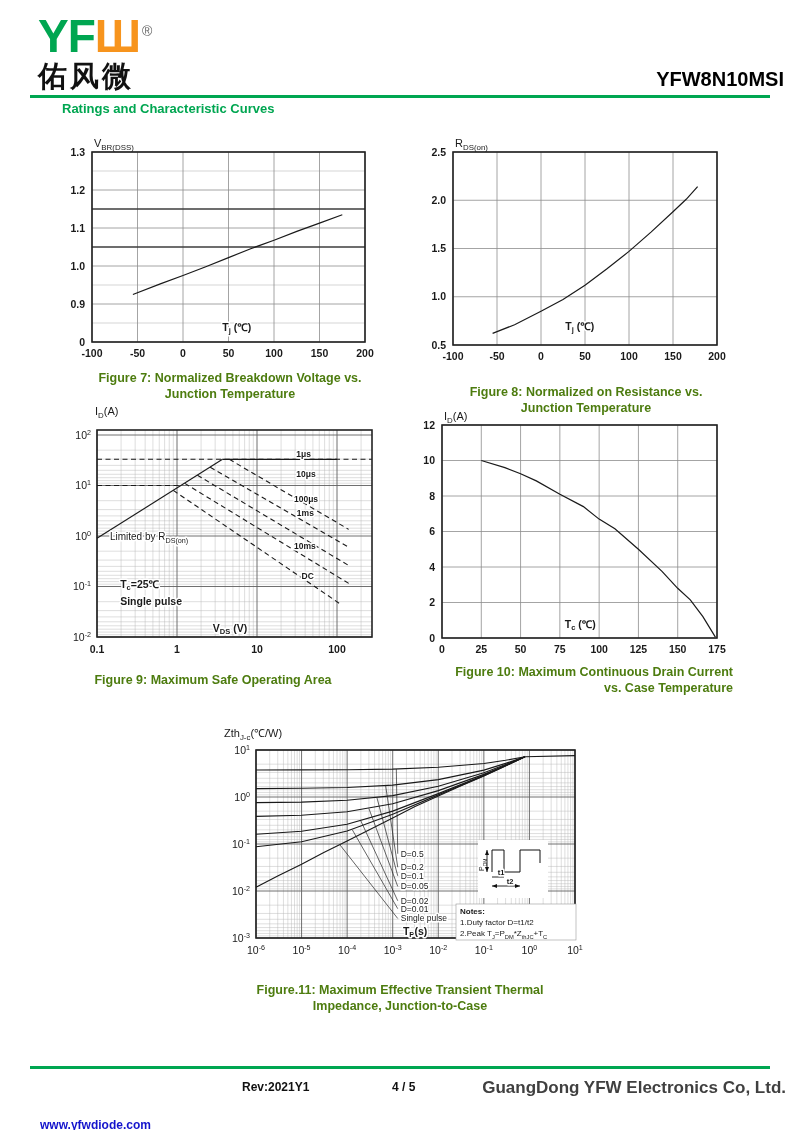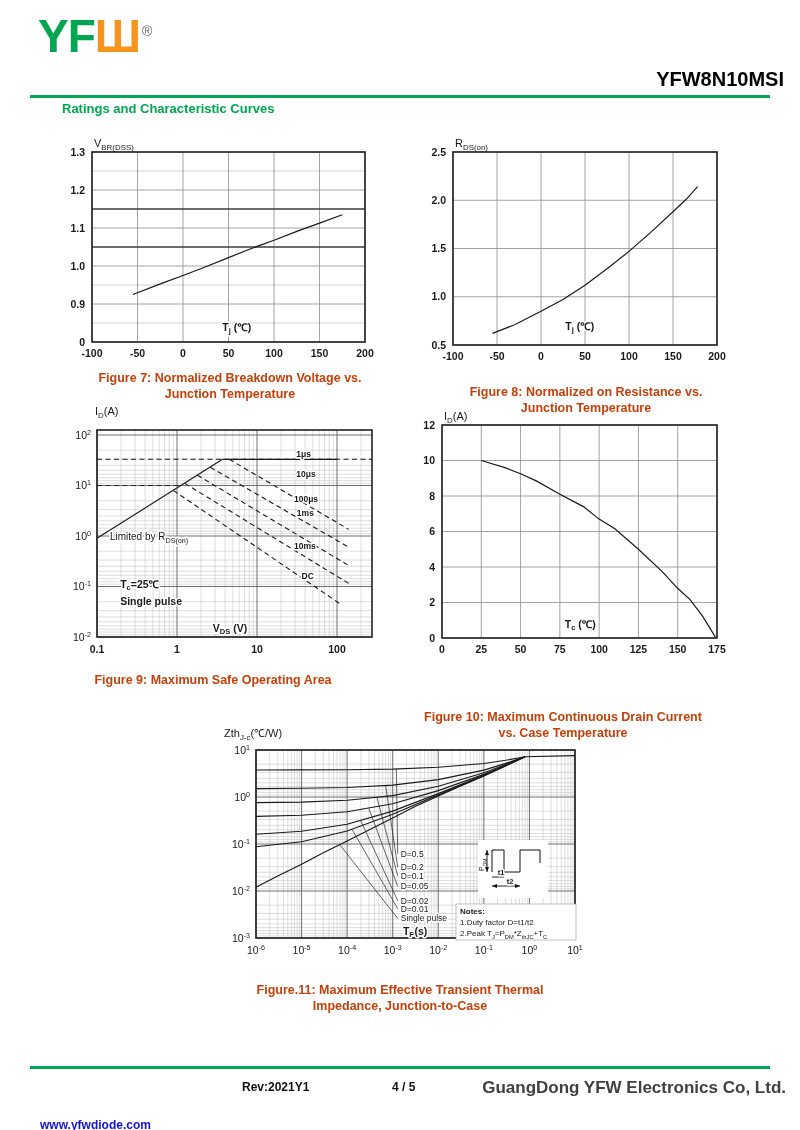--- a/index.html
+++ b/index.html
@@ -10,36 +10,37 @@
   .logo-en .lg{color:#00a651;}
   .logo-en .lo{color:#f7941d;}
   .logo-en .reg{font-size:14px;color:#666;vertical-align:super;font-weight:normal;margin-left:2px;}
   .logo-cn{font-weight:bold;font-size:29px;line-height:32px;color:#111;letter-spacing:3px;margin-top:1px;}
   .partno{position:absolute;right:32px;top:68px;font-weight:bold;font-size:20px;color:#000;}
   .rule{position:absolute;left:30px;width:740px;height:3px;background:#00a651;}
   .rule-top{top:95px;}
   .rule-bottom{top:1066px;}
   .section-title{position:absolute;left:33px;top:101px;font-weight:bold;font-size:13px;color:#00a651;margin-left:29px;}
   .fig{position:absolute;}
-  .caption{position:absolute;text-align:center;font-weight:bold;font-size:12.5px;line-height:1.3;color:#c2410c;}
+  .caption{position:absolute;text-align:center;font-weight:bold;font-size:12.5px;line-height:1.3;color:#4d7c0f;}
   svg text{font-family:"Liberation Sans",sans-serif;fill:#1a1a1a;}
   .halo{paint-order:stroke;stroke:#ffffff;stroke-width:3px;stroke-linejoin:round;}
   .website{position:absolute;left:40px;top:1080px;font-weight:bold;font-size:12px;
            color:#1414cc;text-decoration:underline;cursor:pointer;margin-top:38px;}
   .rev{position:absolute;left:242px;top:1080px;font-weight:bold;font-size:12px;color:#111;}
   .pageno{position:absolute;left:392px;top:1080px;font-weight:bold;font-size:12px;color:#111;}
   .company{position:absolute;right:30px;top:1078px;font-weight:bold;font-size:17px;color:#404040;}
 </style>
 </head>
 <body>
 
 <div class="page">
 
   <div class="logo">
     <div class="logo-en"><span class="lg">YF</span><span class="lo">Ш</span><span class="reg">®</span></div>
+    <div class="logo-cn">佑风微</div>
   </div>
 
   <div class="partno">YFW8N10MSI</div>
   <div class="rule rule-top"></div>
   <div class="section-title">Ratings and Characteristic Curves</div>
 
   <div class="fig" id="fig7" style="left: 30px; top: 138px;"><svg id="svg-fig7" width="372" height="228" viewBox="0 0 372 228">
         <line x1="62" y1="33.000000000000014" x2="335" y2="33.000000000000014" stroke="#b9b9b9" stroke-width="0.6"></line>
         <line x1="62" y1="147.00000000000003" x2="335" y2="147.00000000000003" stroke="#b9b9b9" stroke-width="0.6"></line>
         <line x1="62" y1="185.00000000000003" x2="335" y2="185.00000000000003" stroke="#b9b9b9" stroke-width="0.6"></line>
@@ -239,21 +240,21 @@
         <text x="15" y="167.5" font-size="10.5" text-anchor="end" font-weight="bold"><tspan dy="0">4</tspan></text>
         <line x1="22" y1="199.5" x2="297" y2="199.5" stroke="#8d8d8d" stroke-width="0.8"></line>
         <text x="15" y="203" font-size="10.5" text-anchor="end" font-weight="bold"><tspan dy="0">2</tspan></text>
         <line x1="22" y1="235" x2="297" y2="235" stroke="#8d8d8d" stroke-width="0.8"></line>
         <text x="15" y="238.5" font-size="10.5" text-anchor="end" font-weight="bold"><tspan dy="0">0</tspan></text>
         <rect x="22" y="22" width="275" height="213" fill="none" stroke="#222" stroke-width="1.6"></rect>
         <polyline points="61.3,57.5 84.9,64.6 100.6,70.8 116.3,77.9 139.9,91.2 163.4,103.6 179.1,116.1 194.9,125.8 218.4,146.3 242.0,168.4 257.7,185.3 270.3,196.8 282.9,213.7 295.4,234.1" fill="none" stroke="#1a1a1a" stroke-width="1.2"></polyline>
         <text x="24" y="17" font-size="11" text-anchor="start"><tspan dy="0">I</tspan><tspan dy="2.5" font-size="7.92">D</tspan><tspan dy="-2.5">(A)</tspan></text>
         <text x="160.2857142857143" y="224.8825" font-size="10.5" text-anchor="middle" class="halo" font-weight="bold"><tspan dy="0">T</tspan><tspan dy="2.5" font-size="7.56">c</tspan><tspan dy="-2.5"> (℃)</tspan></text>
       </svg></div>
-  <div class="caption" id="cap-fig10" style="left: 393px; top: 709px; width: 340px;">Figure 10: Maximum Continuous Drain Current<br>vs. Case Temperature</div>
+  <div class="caption" id="cap-fig10" style="left: 393px; top: 664px; width: 340px; text-align: right;">Figure 10: Maximum Continuous Drain Current<br>vs. Case Temperature</div>
 
   <div class="fig" id="fig11" style="left: 190px; top: 700px;"><svg id="svg-fig11" width="420" height="262" viewBox="0 0 420 262">
         <line x1="79.71793690240763" y1="50" x2="79.71793690240763" y2="238" stroke="#b5b5b5" stroke-width="0.45"></line>
         <line x1="87.74241557757502" y1="50" x2="87.74241557757502" y2="238" stroke="#b5b5b5" stroke-width="0.45"></line>
         <line x1="93.43587380481524" y1="50" x2="93.43587380481524" y2="238" stroke="#b5b5b5" stroke-width="0.45"></line>
         <line x1="97.85206309759238" y1="50" x2="97.85206309759238" y2="238" stroke="#b5b5b5" stroke-width="0.45"></line>
         <line x1="101.46035247998265" y1="50" x2="101.46035247998265" y2="238" stroke="#b5b5b5" stroke-width="0.45"></line>
         <line x1="104.51111768344968" y1="50" x2="104.51111768344968" y2="238" stroke="#b5b5b5" stroke-width="0.45"></line>
         <line x1="107.15381070722287" y1="50" x2="107.15381070722287" y2="238" stroke="#b5b5b5" stroke-width="0.45"></line>
         <line x1="109.48483115515003" y1="50" x2="109.48483115515003" y2="238" stroke="#b5b5b5" stroke-width="0.45"></line>

